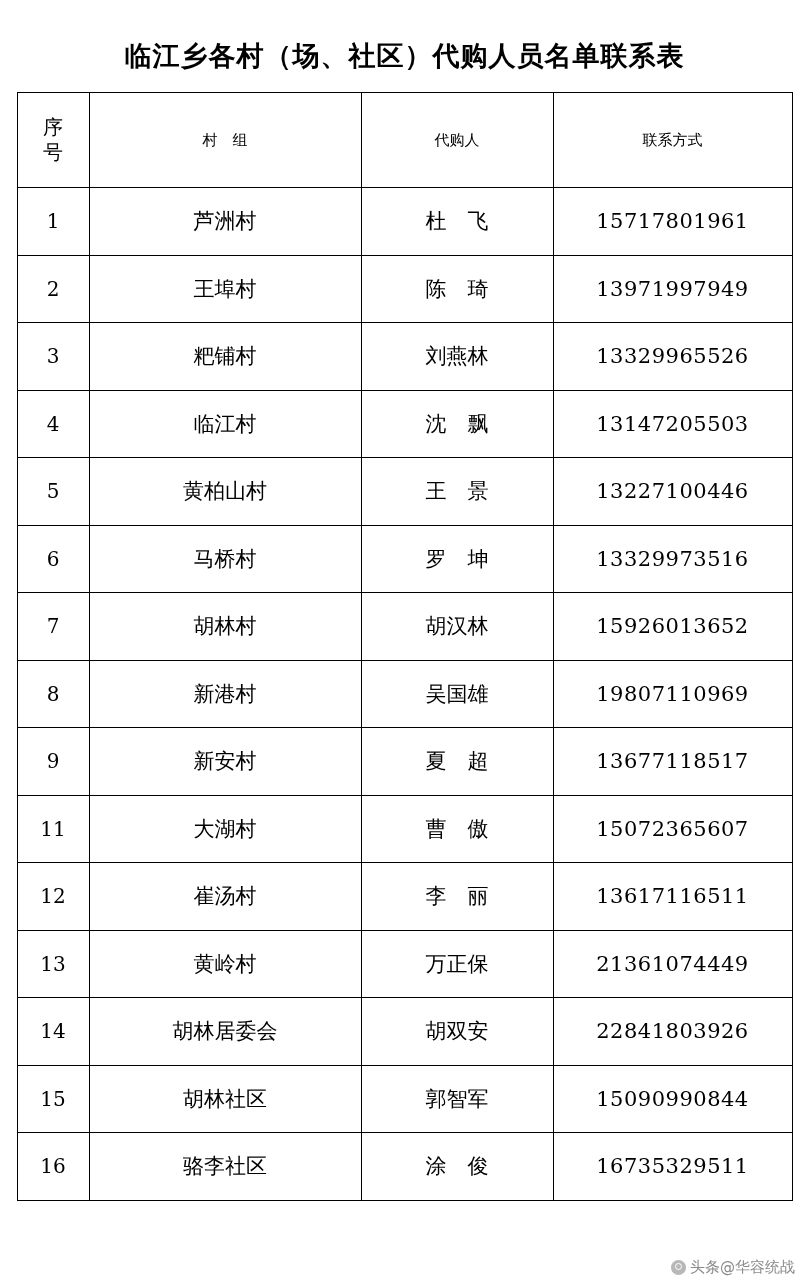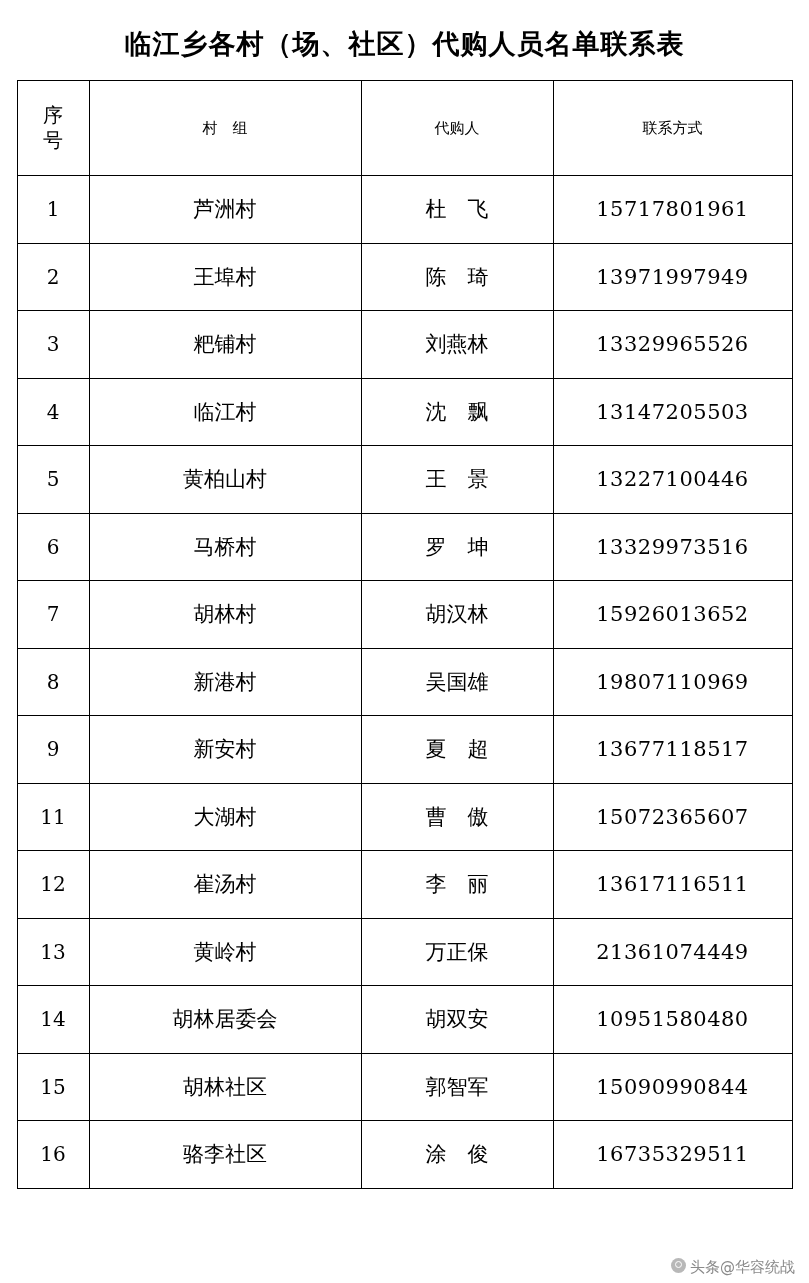--- a/index.html
+++ b/index.html
@@ -20,21 +20,21 @@
     height: 1283px;
     position: relative;
     box-sizing: border-box;
   }
   .doc-title {
     text-align: center;
     font-family: "DejaVu Serif", "Liberation Serif", serif;
     font-weight: bold;
     font-size: 27px;
     letter-spacing: 1px;
-    padding: 26px 0 18px 0;
+    padding: 38px 0 18px 0;
     color: #000;
     white-space: nowrap;
   }
   table.contact-table {
     border-collapse: collapse;
     width: 775px;
     margin: 0 auto;
     table-layout: fixed;
     font-family: "DejaVu Serif", "Liberation Serif", serif;
   }
@@ -71,20 +71,21 @@
   col.c-person { width: 192px; }
   col.c-phone { width: 239px; }
   .watermark {
     position: absolute;
     right: 14px;
     bottom: 6px;
     font-size: 15px;
     color: #8a8a8a;
     font-family: "DejaVu Sans", "Liberation Sans", sans-serif;
     display: flex;
+    align-items: center;
     gap: 4px;
     white-space: nowrap;
     margin-top: 28px;
   }
   .watermark .wm-logo {
     display: inline-block;
     width: 15px;
     height: 15px;
     border-radius: 50%;
     background: #b8b8b8;
@@ -194,21 +195,21 @@
         <tr>
           <td class="col-index">13</td>
           <td class="col-village">黄岭村</td>
           <td class="col-person">万正保</td>
           <td class="col-phone">21361074449</td>
         </tr>
         <tr>
           <td class="col-index">14</td>
           <td class="col-village">胡林居委会</td>
           <td class="col-person">胡双安</td>
-          <td class="col-phone">10951580480</td>
+          <td class="col-phone">22841803926</td>
         </tr>
         <tr>
           <td class="col-index">15</td>
           <td class="col-village">胡林社区</td>
           <td class="col-person">郭智军</td>
           <td class="col-phone">15090990844</td>
         </tr>
         <tr>
           <td class="col-index">16</td>
           <td class="col-village">骆李社区</td>

